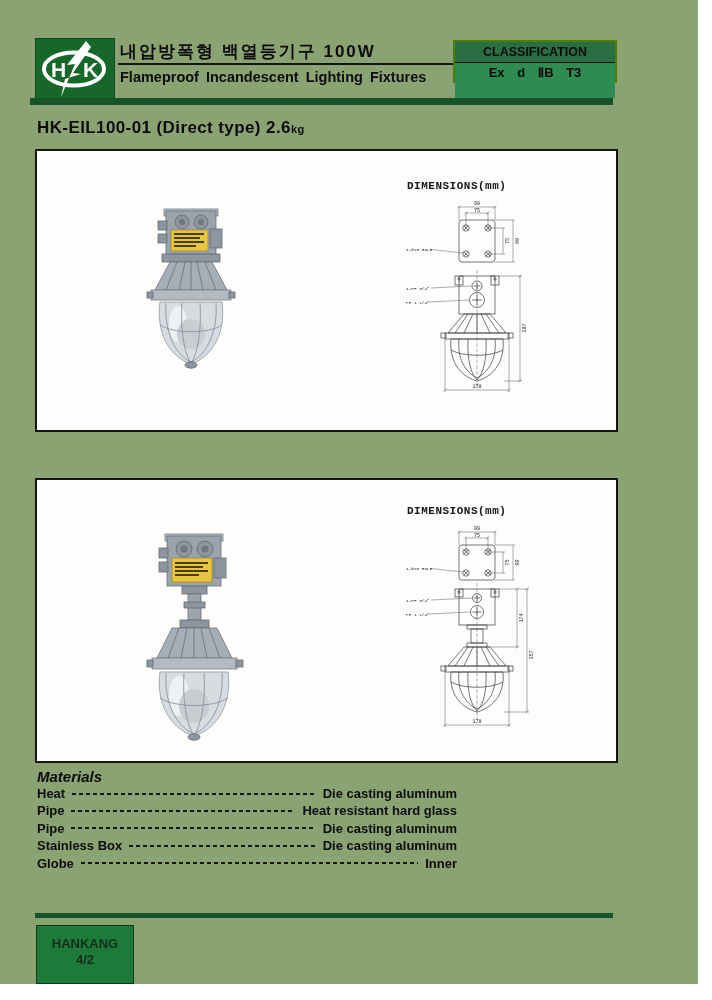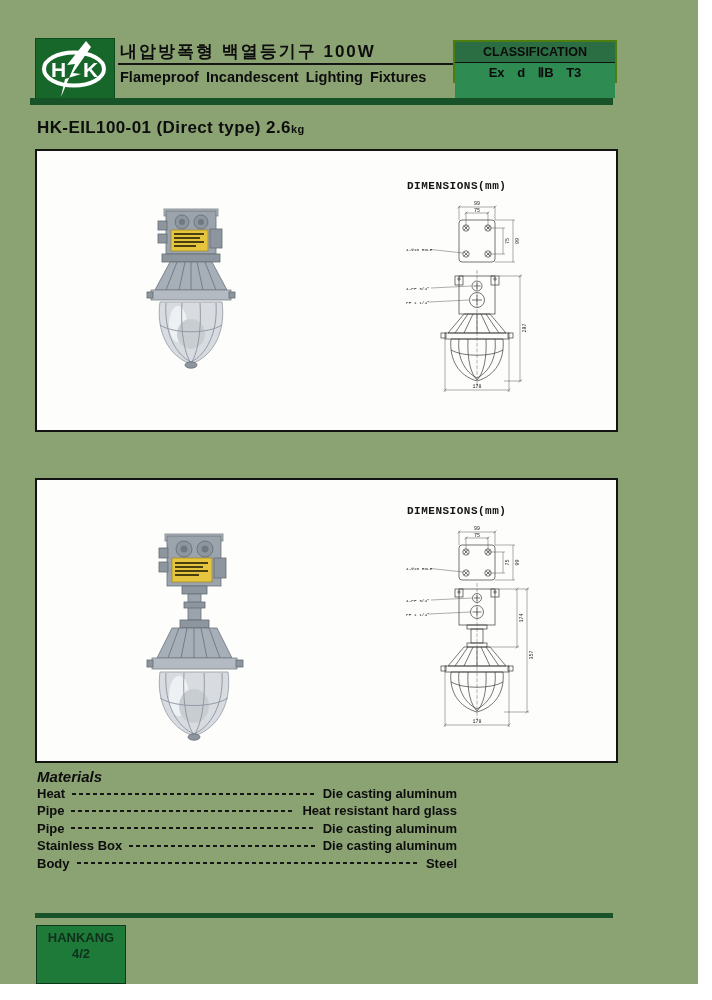--- a/index.html
+++ b/index.html
@@ -57,23 +57,23 @@
 
   
   .materials-title{position:absolute;left:37px;top:768px;font-size:15px;font-weight:bold;color:#0d0d0d;font-style:italic;}
   .materials{position:absolute;left:37px;top:787px;width:420px;display:flex;flex-direction:column;gap:4.4px;}
   .mat-row{display:flex;align-items:baseline;font-size:13px;font-weight:bold;color:#0d0d0d;line-height:13px;}
   .mat-row .dashes{flex:1;height:2px;margin:0 7px;align-self:center;
         background:repeating-linear-gradient(90deg,#151515 0 4px,transparent 4px 7px);}
   .mat-row .val{white-space:nowrap;}
 
   
-  .footer-box{position:absolute;left:36px;top:925px;width:90px;height:59px;background:#1E7A38;
+  .footer-box{position:absolute;left:36px;top:925px;width:98px;height:59px;background:#1E7A38;
         border:1.5px solid #0C3A1A;box-sizing:border-box;text-align:center;
-        font-size:13px;font-weight:bold;color:#10301B;padding-top:4px;}
+        font-size:13px;font-weight:bold;color:#10301B;padding-top:10px;}
   .footer-box div{line-height:16px;}
 </style>
 </head>
 <body>
 
 <div class="page">
   <div class="green-bg"></div>
 
   <div class="logo">
     <svg width="76" height="61" viewBox="0 0 76 61">
@@ -408,23 +408,23 @@
       <span>Pipe</span>
       <span class="dashes"></span>
       <span class="val">Die casting aluminum</span>
     </div>
     <div class="mat-row">
       <span>Stainless Box</span>
       <span class="dashes"></span>
       <span class="val">Die casting aluminum</span>
     </div>
     <div class="mat-row">
-      <span>Body</span>
+      <span>Globe</span>
       <span class="dashes"></span>
-      <span class="val">Steel</span>
+      <span class="val">Inner</span>
     </div>
   </div>
 
   <div class="rule rule-bottom"></div>
   <div class="footer-box">
     <div>HANKANG</div>
     <div>4/2</div>
   </div>
 </div>
 

